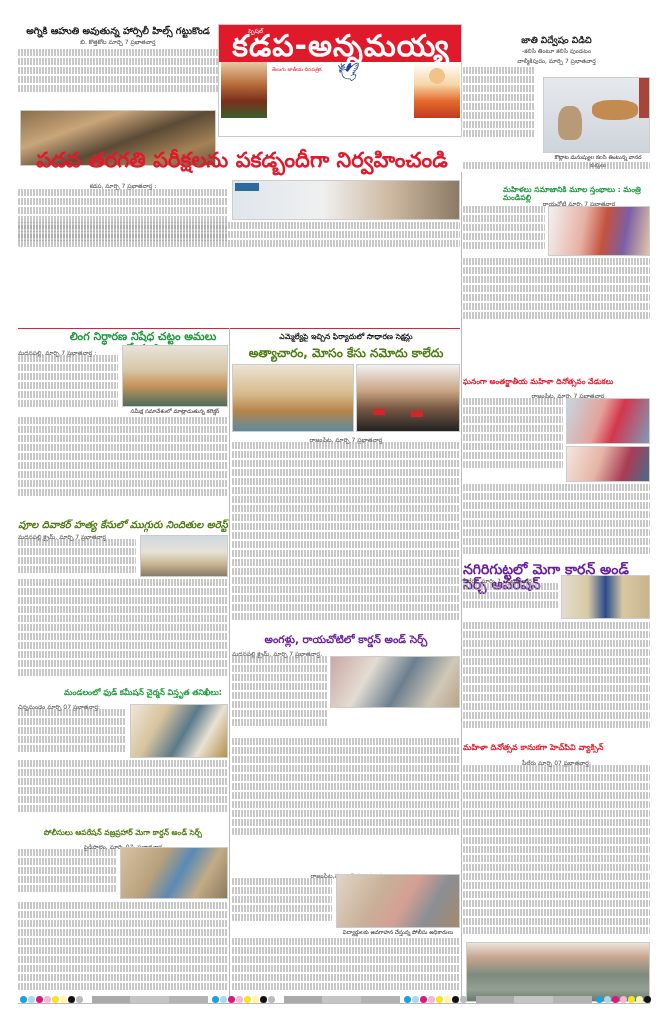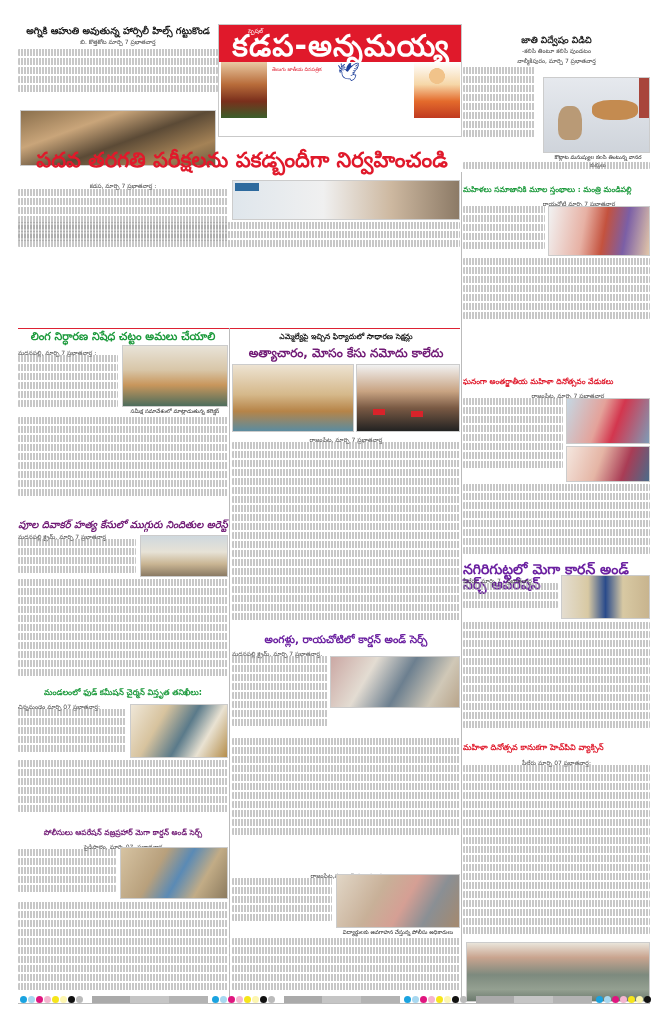--- a/index.html
+++ b/index.html
@@ -7,22 +7,22 @@
   body { font-family: "DejaVu Sans", sans-serif; color: #333; position: relative; }
 
   .page { position: absolute; left: 18px; top: 22px; width: 632px; height: 980px; }
 
   .col-left { position: absolute; left: 0; top: 0; width: 200px; }
   .col-right { position: absolute; left: 445px; top: 8px; width: 187px; }
 
   .headline { font-weight: bold; line-height: 1.1; text-align: center; }
   .hl-black { color: #1a1a1a; }
   .hl-red { color: #e0192b; }
-  .hl-green { color: #1c9a3c; }
-  .hl-blue { color: #701a75; }
+  .hl-green { color: #1c9a3c; padding-left: 40px; }
+  .hl-blue { color: #4d7c0f; }
   .hl-purple { color: #6a1fa0; }
 
   .dateline { font-size: 6px; color: #444; text-align: center; margin: 2px 0; }
   .byline { font-size: 6px; color: #444; text-align: center; margin: 1px 0; }
 
   .body-text { font-size: 5px; line-height: 7px; color: #555; text-align: justify; overflow: hidden; }
   .body-text .line { display: block; height: 7px; background: repeating-linear-gradient(90deg, #9a9a9a 0 2px, transparent 2px 3px); opacity: 0.55; margin-bottom: 2px; border-radius: 1px; }
 
   .photo { position: absolute; border: 1px solid #ccc; overflow: hidden; }
   .caption { position: absolute; font-size: 5.5px; color: #222; text-align: center; background: #fff; }

